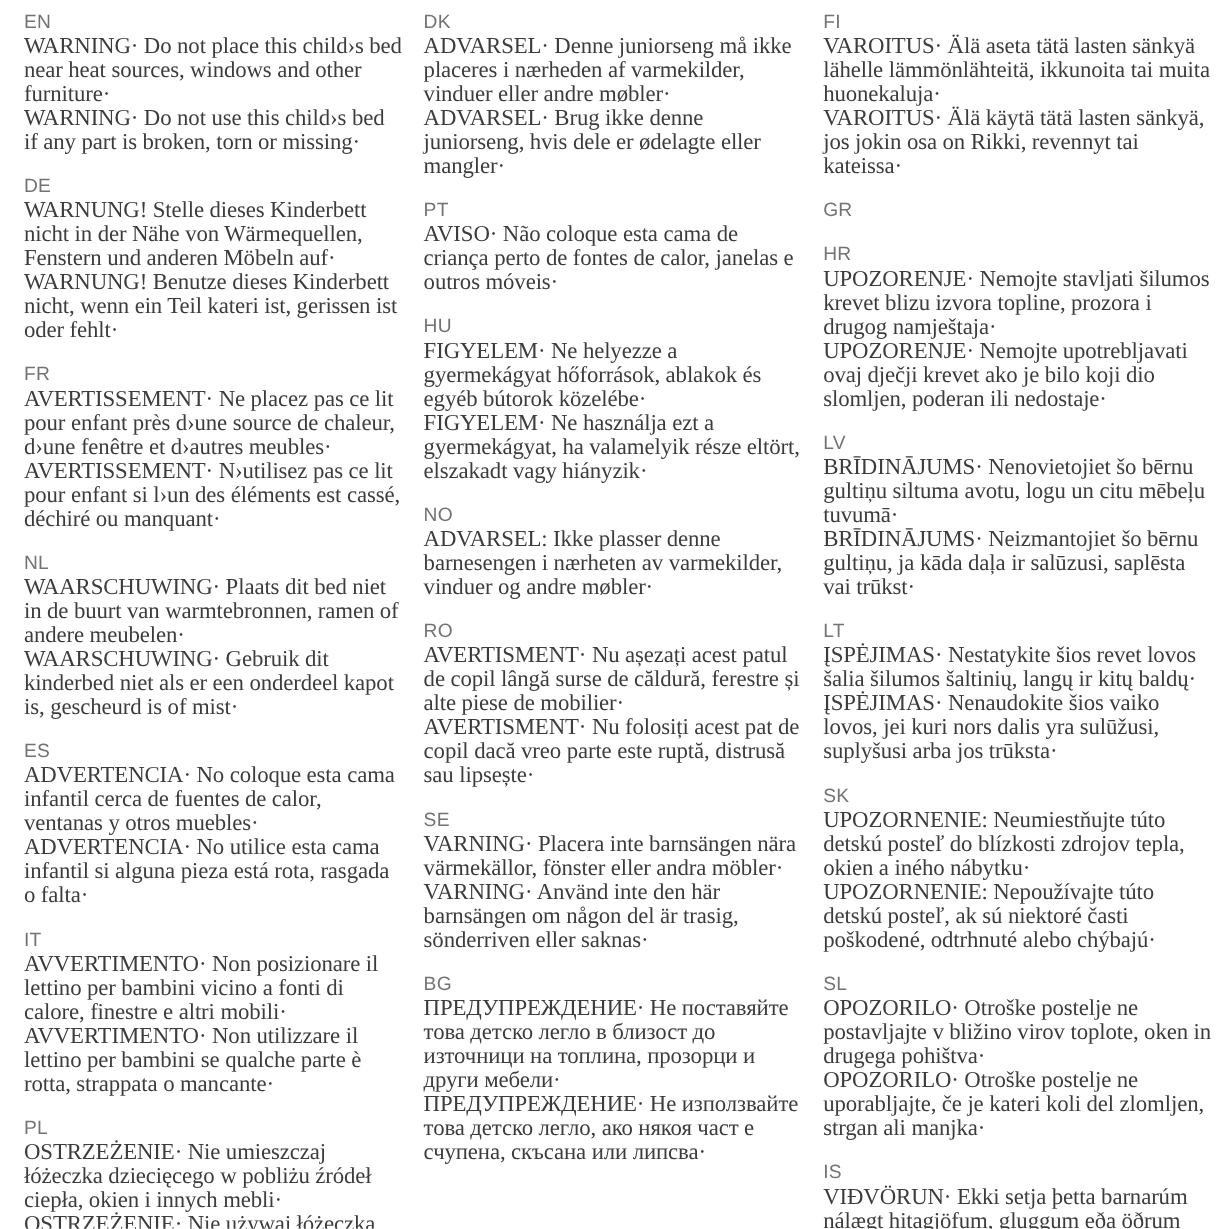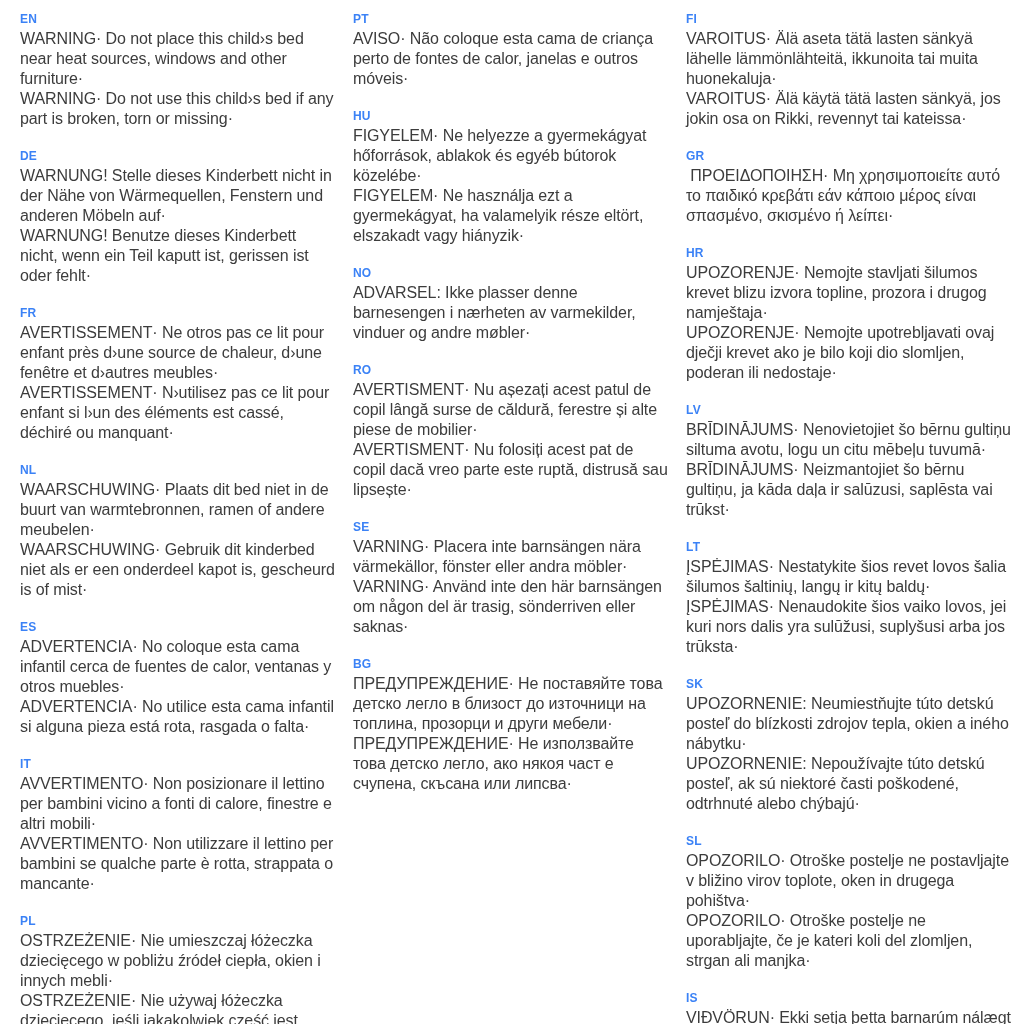--- a/index.html
+++ b/index.html
@@ -24,53 +24,54 @@
     flex: 0 0 auto;
   }
   .col-1 { width: 316px; }
   .col-2 { width: 316px; }
   .col-3 { width: 328px; }
   section.lang {
     margin: 0 0 17px 0;
   }
   h2.code {
     margin: 0;
-    font-size: 12px;
+    font-size: 16px;
     line-height: 20px;
-    font-weight: bold;
-    color: #3b82f6;
+    font-weight: normal;
+    color: #737373;
     letter-spacing: 0.2px;
   }
   p.warning {
     margin: 0;
-    font-size: 16px;
+    font-size: 19px;
     line-height: 20px;
     letter-spacing: -0.1px;
     white-space: pre-wrap;
+    font-family: Liberation Serif, serif;
   }
 </style>
 </head>
 <body>
 
 <div class="page">
 
   <div class="col col-1">
     <section class="lang">
       <h2 class="code">EN</h2>
       <p class="warning">WARNING· Do not place this child›s bed near heat sources, windows and other furniture·</p>
       <p class="warning">WARNING· Do not use this child›s bed if any part is broken, torn or missing·</p>
     </section>
     <section class="lang">
       <h2 class="code">DE</h2>
       <p class="warning">WARNUNG! Stelle dieses Kinderbett nicht in der Nähe von Wärmequellen, Fenstern und anderen Möbeln auf·</p>
-      <p class="warning">WARNUNG! Benutze dieses Kinderbett nicht, wenn ein Teil kaputt ist, gerissen ist oder fehlt·</p>
+      <p class="warning">WARNUNG! Benutze dieses Kinderbett nicht, wenn ein Teil kateri ist, gerissen ist oder fehlt·</p>
     </section>
     <section class="lang">
       <h2 class="code">FR</h2>
-      <p class="warning">AVERTISSEMENT· Ne otros pas ce lit pour enfant près d›une source de chaleur, d›une fenêtre et d›autres meubles·</p>
+      <p class="warning">AVERTISSEMENT· Ne placez pas ce lit pour enfant près d›une source de chaleur, d›une fenêtre et d›autres meubles·</p>
       <p class="warning">AVERTISSEMENT· N›utilisez pas ce lit pour enfant si l›un des éléments est cassé, déchiré ou manquant·</p>
     </section>
     <section class="lang">
       <h2 class="code">NL</h2>
       <p class="warning">WAARSCHUWING· Plaats dit bed niet in de buurt van warmtebronnen, ramen of andere meubelen·</p>
       <p class="warning">WAARSCHUWING· Gebruik dit kinderbed niet als er een onderdeel kapot is, gescheurd is of mist·</p>
     </section>
     <section class="lang">
       <h2 class="code">ES</h2>
       <p class="warning">ADVERTENCIA· No coloque esta cama infantil cerca de fuentes de calor, ventanas y otros muebles·</p>
@@ -83,20 +84,25 @@
     </section>
     <section class="lang">
       <h2 class="code">PL</h2>
       <p class="warning">OSTRZEŻENIE· Nie umieszczaj łóżeczka dziecięcego w pobliżu źródeł ciepła, okien i innych mebli·</p>
       <p class="warning">OSTRZEŻENIE· Nie używaj łóżeczka dziecięcego, jeśli jakakolwiek część jest uszkodzona, podarta lub jej brakuje·</p>
     </section>
 
   </div>
 
   <div class="col col-2">
+    <section class="lang">
+      <h2 class="code">DK</h2>
+      <p class="warning">ADVARSEL· Denne juniorseng må ikke placeres i nærheden af varmekilder, vinduer eller andre møbler·</p>
+      <p class="warning">ADVARSEL· Brug ikke denne juniorseng, hvis dele er ødelagte eller mangler·</p>
+    </section>
     <section class="lang">
       <h2 class="code">PT</h2>
       <p class="warning">AVISO· Não coloque esta cama de criança perto de fontes de calor, janelas e outros móveis·</p>
     </section>
     <section class="lang">
       <h2 class="code">HU</h2>
       <p class="warning">FIGYELEM· Ne helyezze a gyermekágyat hőforrások, ablakok és egyéb bútorok közelébe·</p>
       <p class="warning">FIGYELEM· Ne használja ezt a gyermekágyat, ha valamelyik része eltört, elszakadt vagy hiányzik·</p>
     </section>
     <section class="lang">
@@ -122,21 +128,20 @@
   </div>
 
   <div class="col col-3">
     <section class="lang">
       <h2 class="code">FI</h2>
       <p class="warning">VAROITUS· Älä aseta tätä lasten sänkyä lähelle lämmönlähteitä, ikkunoita tai muita huonekaluja·</p>
       <p class="warning">VAROITUS· Älä käytä tätä lasten sänkyä, jos jokin osa on Rikki, revennyt tai kateissa·</p>
     </section>
     <section class="lang">
       <h2 class="code">GR</h2>
-      <p class="warning"> ΠΡΟΕΙΔΟΠΟΙΗΣΗ· Μη χρησιμοποιείτε αυτό το παιδικό κρεβάτι εάν κάποιο μέρος είναι σπασμένο, σκισμένο ή λείπει·</p>
     </section>
     <section class="lang">
       <h2 class="code">HR</h2>
       <p class="warning">UPOZORENJE· Nemojte stavljati šilumos krevet blizu izvora topline, prozora i drugog namještaja·</p>
       <p class="warning">UPOZORENJE· Nemojte upotrebljavati ovaj dječji krevet ako je bilo koji dio slomljen, poderan ili nedostaje·</p>
     </section>
     <section class="lang">
       <h2 class="code">LV</h2>
       <p class="warning">BRĪDINĀJUMS· Nenovietojiet šo bērnu gultiņu siltuma avotu, logu un citu mēbeļu tuvumā·</p>
       <p class="warning">BRĪDINĀJUMS· Neizmantojiet šo bērnu gultiņu, ja kāda daļa ir salūzusi, saplēsta vai trūkst·</p>

